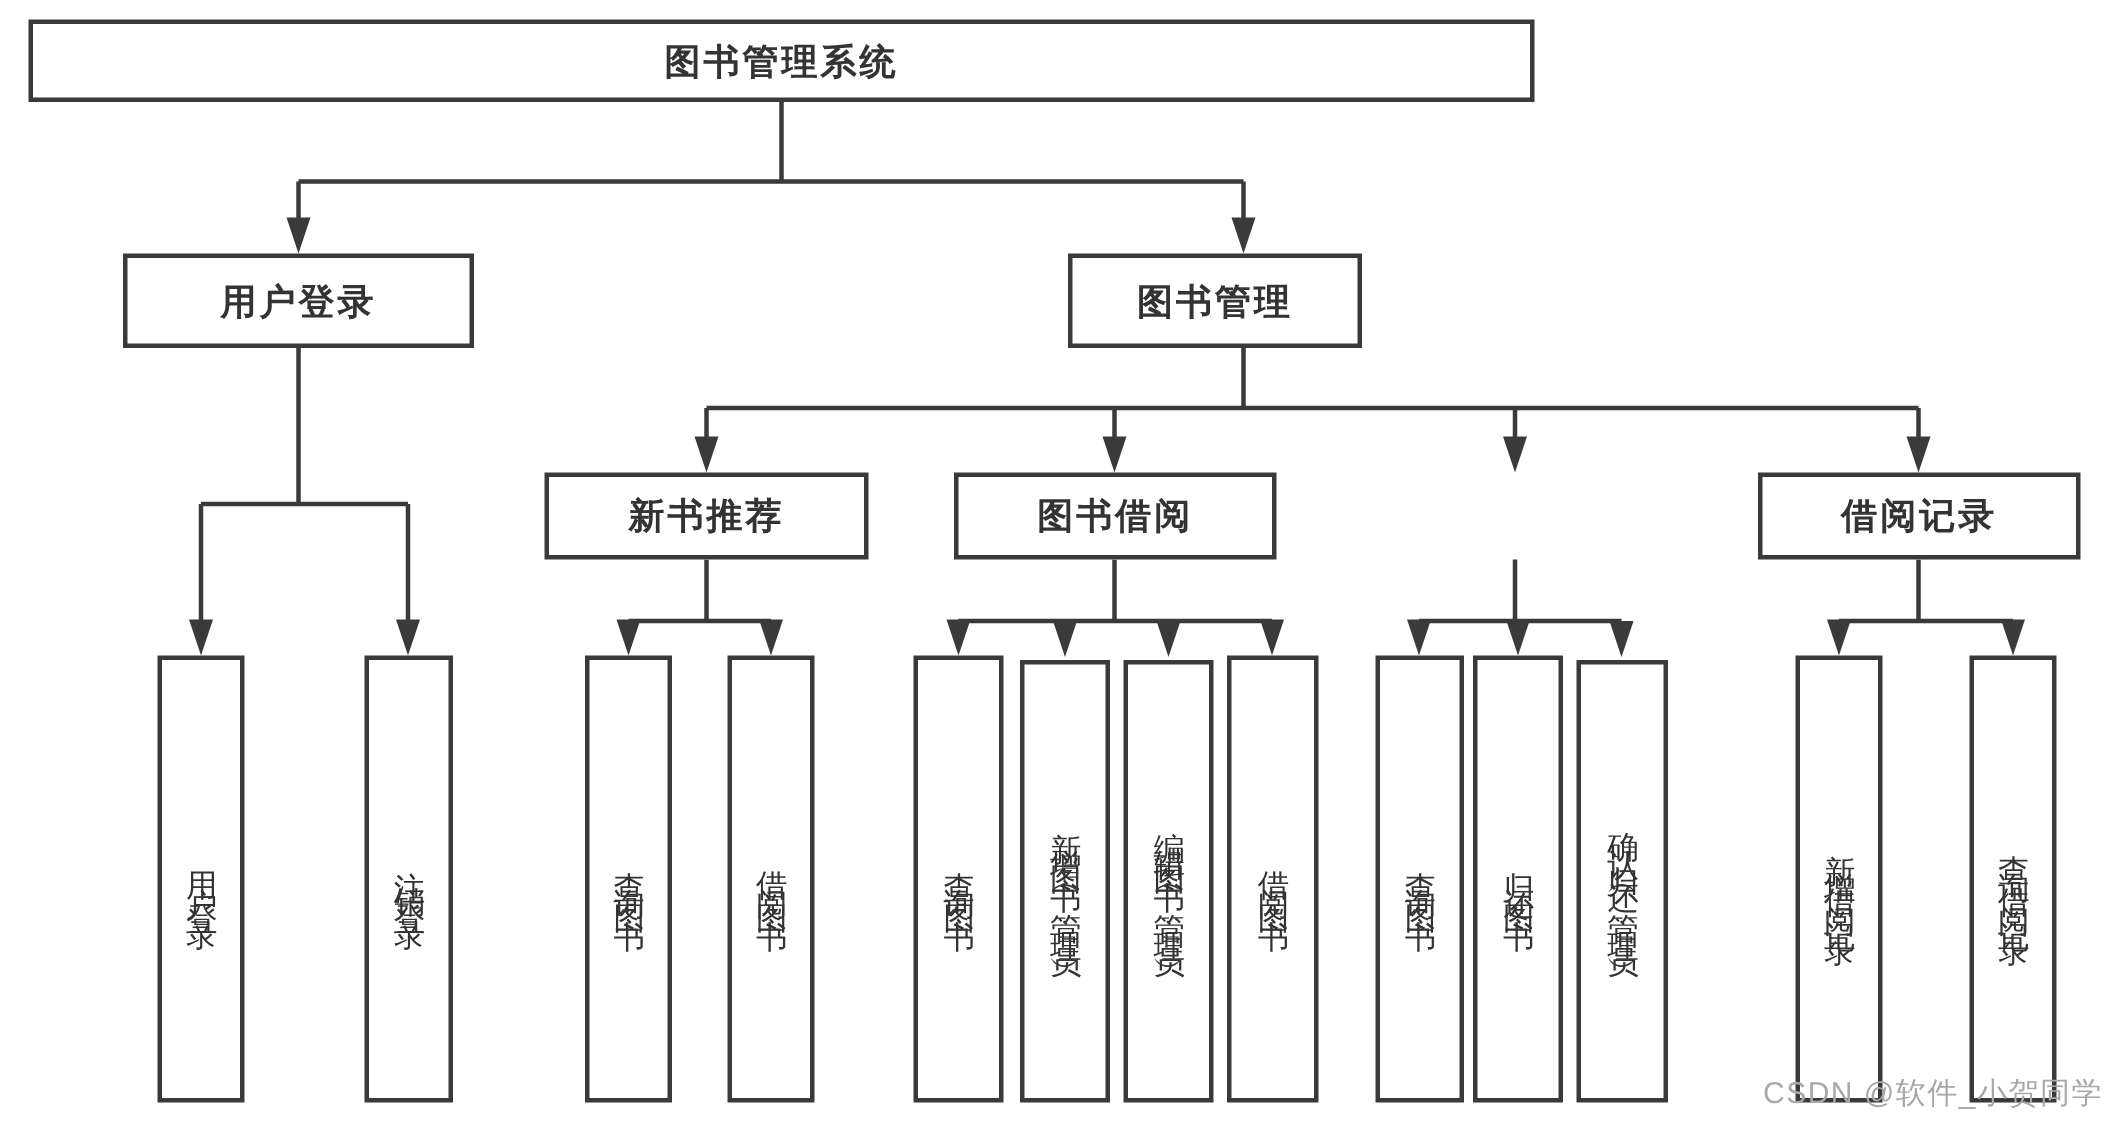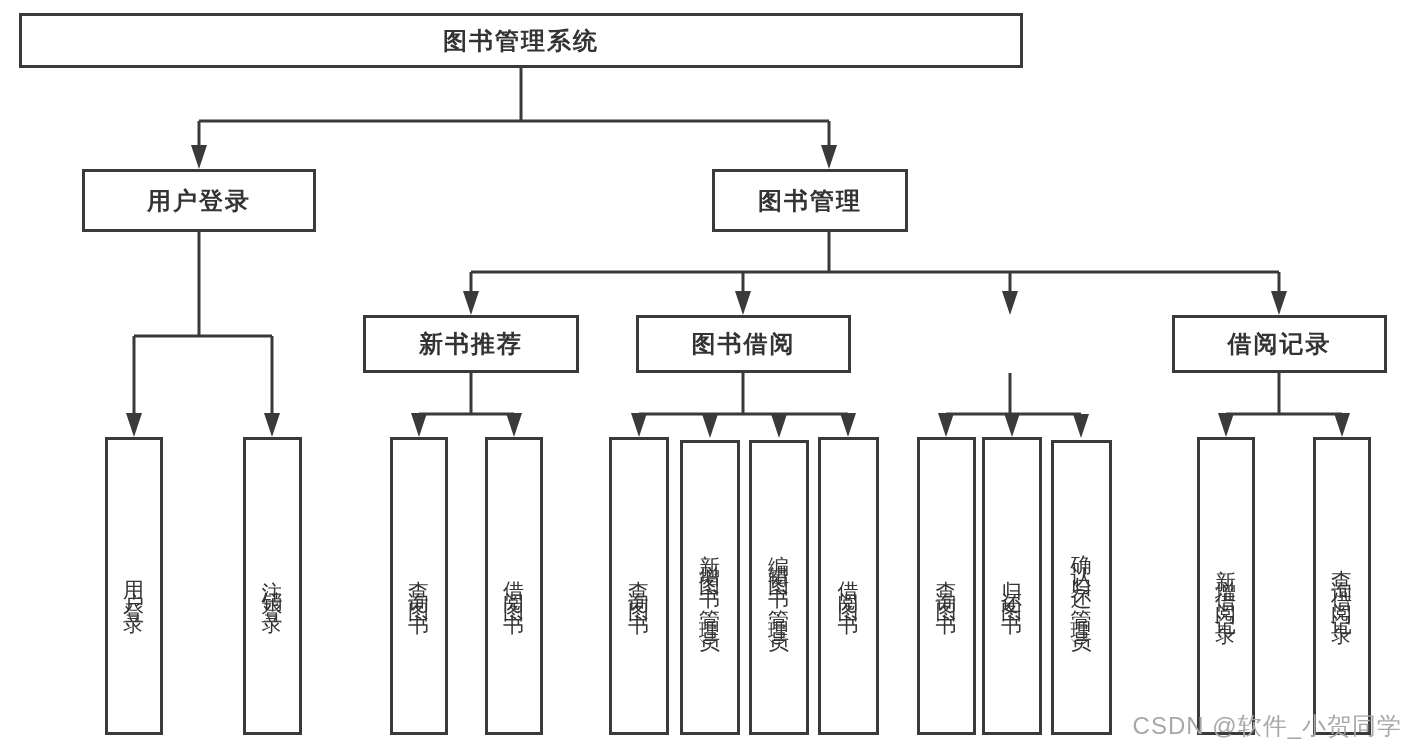--- a/index.html
+++ b/index.html
@@ -35,21 +35,21 @@
     writing-mode:vertical-rl;
     text-orientation:mixed;
     font-size:21px;
     line-height:1;
     letter-spacing:11px;
   }
   .watermark{
     position:absolute;
     right:3px;bottom:5px;
     z-index:3;
-    font-size:24px;
+    font-size:20px;
     color:var(--watermark);
     letter-spacing:1px;
     white-space:nowrap;
   }
 </style>
 </head>
 <body>
 
 <div class="canvas">
 

